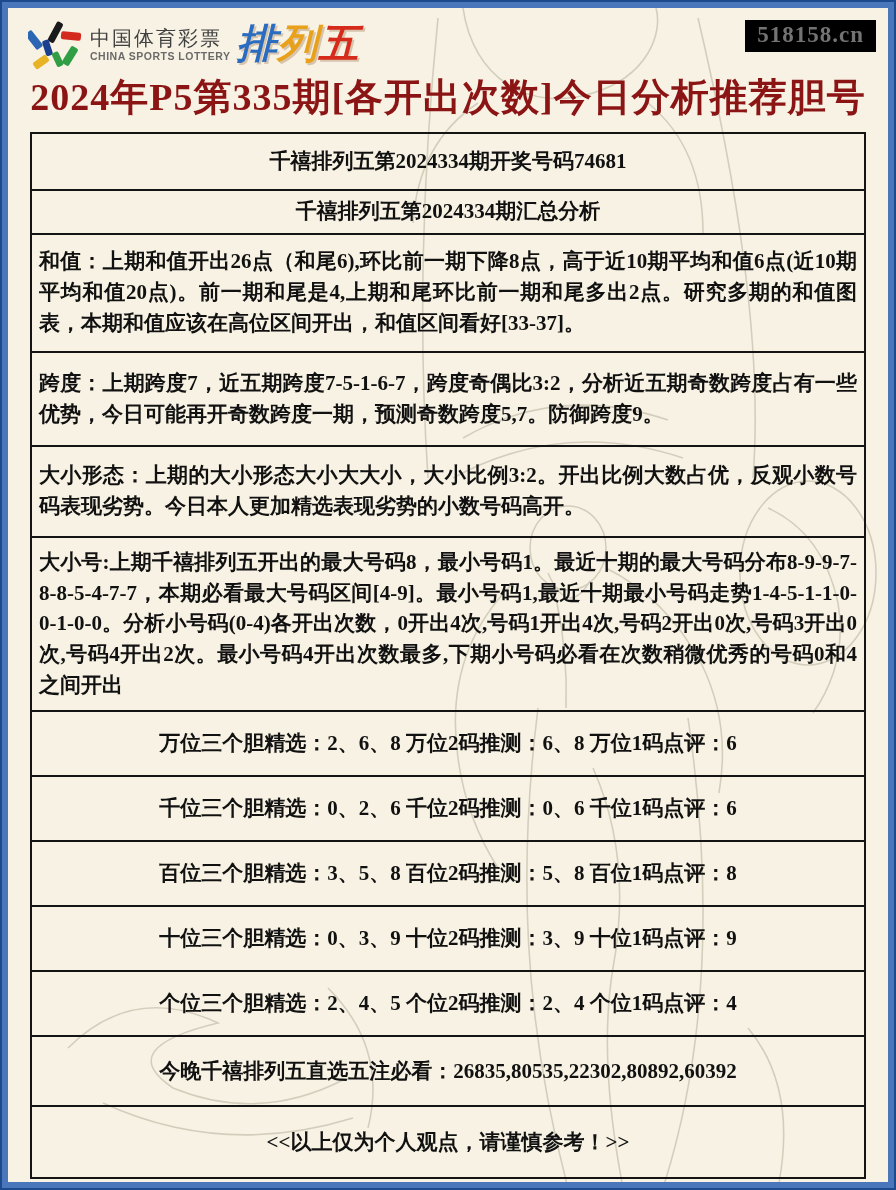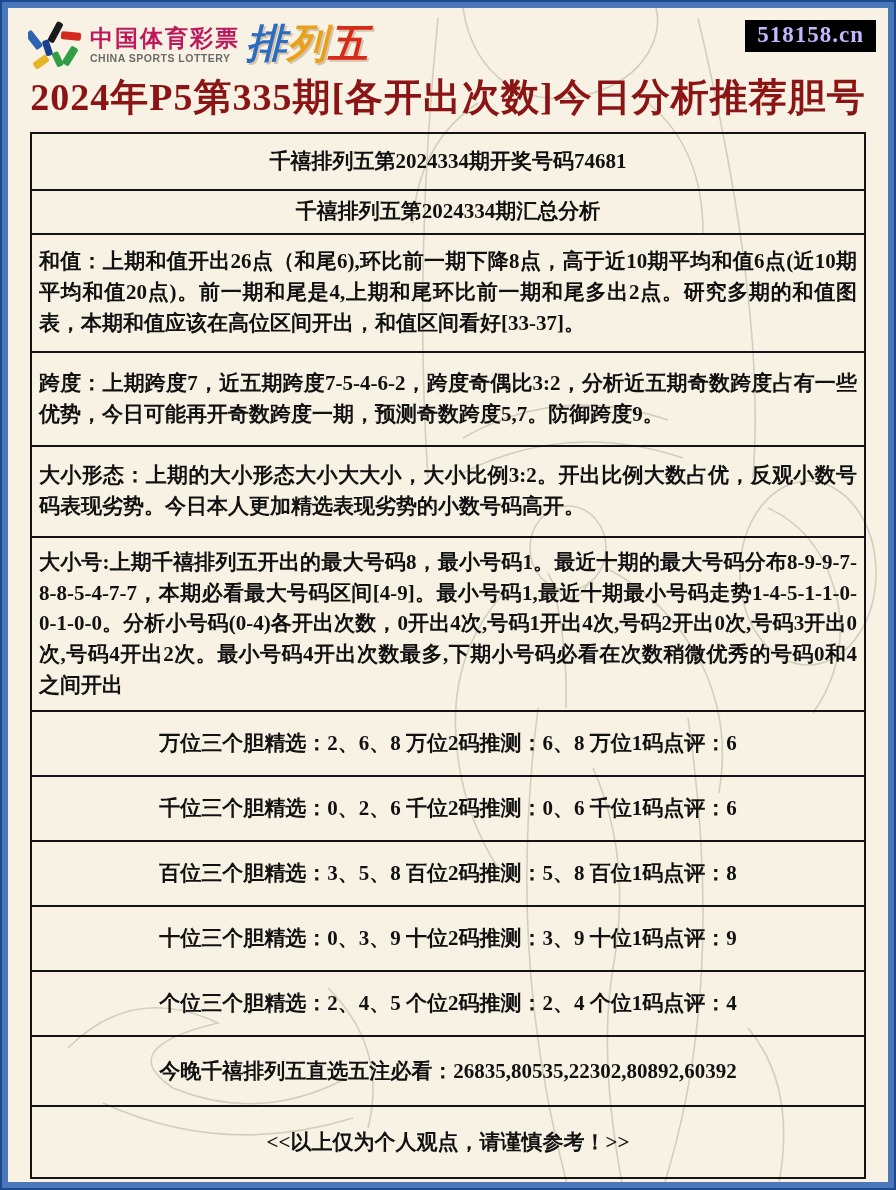--- a/index.html
+++ b/index.html
@@ -29,36 +29,36 @@
     position:relative;
     display:flex; align-items:flex-start;
     padding:12px 14px 0 20px;
     height:64px;
   }
   .logo{ display:flex; align-items:center; }
   .logo-icon{ width:54px; height:50px; margin-right:8px; }
   .brand{ line-height:1; margin-right:6px; }
   .brand-cn{
     font-family:"Liberation Sans","DejaVu Sans",sans-serif;
-    font-weight:bold; font-size:23px; color:#be185d; letter-spacing:2px;
+    font-weight:normal; font-size:20px; color:#404040; letter-spacing:2px;
   }
   .brand-en{
     font-family:"Liberation Sans","DejaVu Sans",sans-serif;
     font-weight:bold; font-size:10.5px; color:#6a6a6a; letter-spacing:.5px; margin-top:3px;
   }
   .product{
     font-family:"Liberation Sans","DejaVu Sans",sans-serif;
     font-weight:bold; font-style:italic; font-size:40px; line-height:1;
     margin-top:-4px; letter-spacing:1px;
     text-shadow:2px 2px 0 rgba(120,60,10,.25);
   }
   .pc0{ color:#2a6cc0; } .pc1{ color:#e9a11b; } .pc2{ color:#d62a1a; }
   .badge{
     position:absolute; right:12px; top:12px;
-    background:#000; color:#c4b5fd;
+    background:#000; color:#737373;
     font-size:23px; font-weight:bold;
     padding:2px 12px 4px 12px; letter-spacing:1px;
   }
 
   
   .title{
     position:relative;
     font-size:38px; font-weight:bold; color:#8b1414;
     text-align:center; letter-spacing:1px;
     margin:4px 4px 12px 4px; line-height:1.15;
@@ -135,21 +135,21 @@
     </div>
     <div class="badge">518158.cn</div>
   </header>
 
   <h1 class="title">2024年P5第335期[各开出次数]今日分析推荐胆号</h1>
 
   <div class="atable">
     <div class="row center h57">千禧排列五第2024334期开奖号码74681</div>
     <div class="row center h60">千禧排列五第2024334期汇总分析</div>
     <div class="row para h118">和值：上期和值开出26点（和尾6),环比前一期下降8点，高于近10期平均和值6点(近10期平均和值20点)。前一期和尾是4,上期和尾环比前一期和尾多出2点。研究多期的和值图表，本期和值应该在高位区间开出，和值区间看好[33-37]。</div>
-    <div class="row para h94">跨度：上期跨度7，近五期跨度7-5-4-6-2，跨度奇偶比3:2，分析近五期奇数跨度占有一些优势，今日可能再开奇数跨度一期，预测奇数跨度5,7。防御跨度9。</div>
+    <div class="row para h94">跨度：上期跨度7，近五期跨度7-5-1-6-7，跨度奇偶比3:2，分析近五期奇数跨度占有一些优势，今日可能再开奇数跨度一期，预测奇数跨度5,7。防御跨度9。</div>
     <div class="row para h91">大小形态：上期的大小形态大小大大小，大小比例3:2。开出比例大数占优，反观小数号码表现劣势。今日本人更加精选表现劣势的小数号码高开。</div>
     <div class="row para h159">大小号:上期千禧排列五开出的最大号码8，最小号码1。最近十期的最大号码分布8-9-9-7-8-8-5-4-7-7，本期必看最大号码区间[4-9]。最小号码1,最近十期最小号码走势1-4-5-1-1-0-0-1-0-0。分析小号码(0-4)各开出次数，0开出4次,号码1开出4次,号码2开出0次,号码3开出0次,号码4开出2次。最小号码4开出次数最多,下期小号码必看在次数稍微优秀的号码0和4之间开出</div>
     <div class="row center h65">万位三个胆精选：2、6、8 万位2码推测：6、8 万位1码点评：6</div>
     <div class="row center h65">千位三个胆精选：0、2、6 千位2码推测：0、6 千位1码点评：6</div>
     <div class="row center h65">百位三个胆精选：3、5、8 百位2码推测：5、8 百位1码点评：8</div>
     <div class="row center h65">十位三个胆精选：0、3、9 十位2码推测：3、9 十位1码点评：9</div>
     <div class="row center h65">个位三个胆精选：2、4、5 个位2码推测：2、4 个位1码点评：4</div>
     <div class="row center h58">今晚千禧排列五直选五注必看：26835,80535,22302,80892,60392</div>
     <div class="row center h58">&lt;&lt;以上仅为个人观点，请谨慎参考！&gt;&gt;</div>
   </div>

